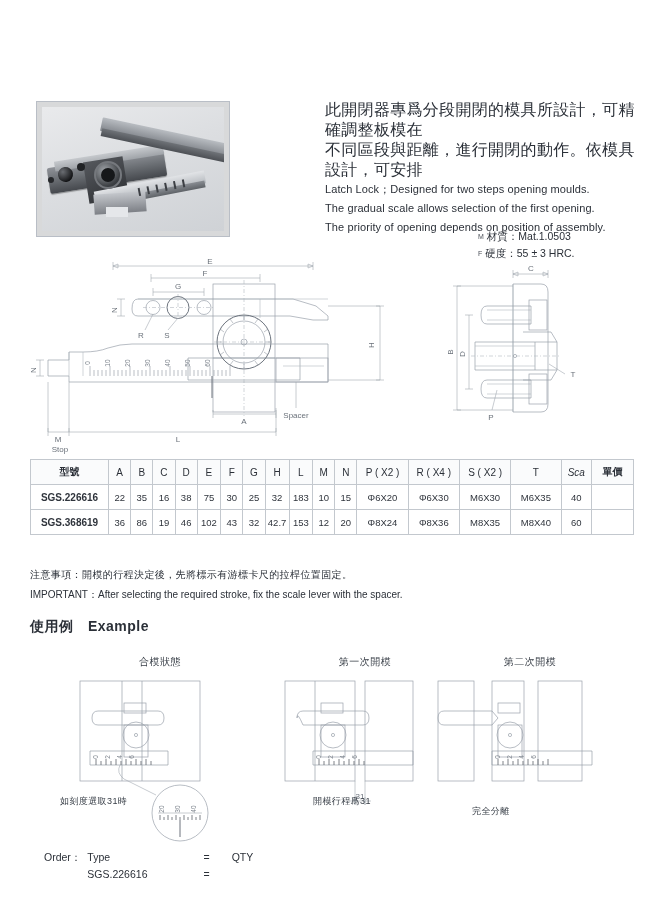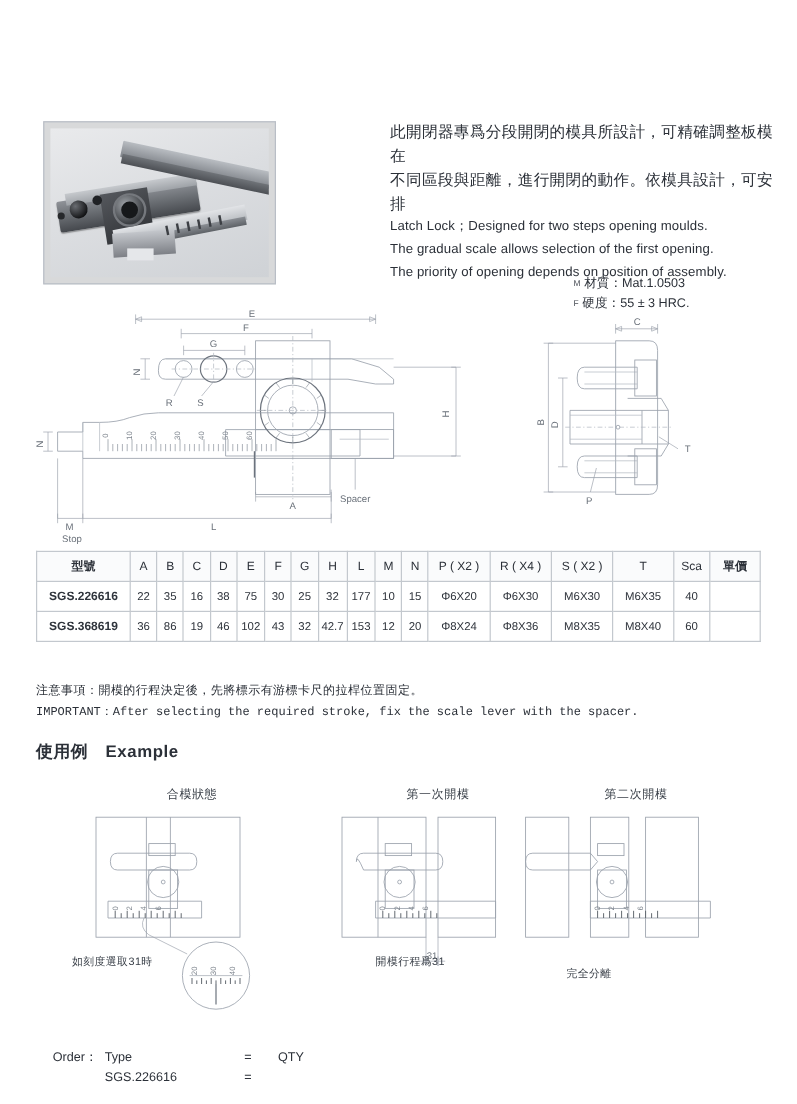--- a/index.html
+++ b/index.html
@@ -100,21 +100,21 @@
 
   
   .desc {
     position: absolute; left: 325px; top: 100px; width: 320px;
   }
   .desc .zh-title {
     font-weight: bold; font-size: 11px; letter-spacing: .5px;
     color:#2b3038; margin-bottom: 6px;
   }
   .desc .zh-line {
-    font-size: 13px; line-height: 20px; color:#2b3038; letter-spacing:.3px;
+    font-size: 16px; line-height: 20px; color:#2b3038; letter-spacing:.3px;
   }
   .desc .en-line {
     font-size: 11px; line-height: 19px; color:#2b3038; letter-spacing:.1px;
   }
   .matspec {
     position: absolute; left: 478px; top: 228px; width: 170px;
     font-size: 10.5px; line-height: 17px; color:#2b3038;
   }
   .matspec .mk {
     font-size: 7px; vertical-align: 1px; margin-right: 3px; color:#4a4f57;
@@ -154,48 +154,48 @@
     font-size: 10px;
     color:#2b3038;
   }
   .spec-table thead th.zhh { font-weight:bold; font-size:10px;text-align:center; }
   .spec-table tbody td.model {
     font-weight:bold; font-size:10px;
   }
   .col-model { width: 84px; }
   .col-n { width: 25px; }
   .col-w { width: 56px; }
-  .col-sca { width: 34px; }
+  .col-sca { width: 34px; font-style: italic; }
   .col-price { width: 48px; }
 
   
   .notes { position:absolute; left:30px; top:566px; width:600px; }
-  .note-zh { font-size:10px; line-height:19px; color:#2b3038; letter-spacing:.4px; }
-  .note-en { font-size:10px; line-height:19px; color:#2b3038;font-family:Liberation Mono, monospace; }
+  .note-zh { font-size:10px; line-height:19px; color:#2b3038; letter-spacing:.4px;font-family:Liberation Mono, monospace; }
+  .note-en { font-size:10px; line-height:19px; color:#2b3038; }
 
   
   .ex-head {
     position:absolute; left:30px; top:618px;
     font-size:14px; font-weight:bold; color:#2b3038; letter-spacing:.5px;
   }
   .ex-head .en { margin-left:10px; }
 
   
   .ex-wrap { position:absolute; left:30px; top:655px; width:604px; height:200px; }
   .ex-col { position:absolute; top:0; width:200px; }
   .ex-title {
     text-align:center; font-size:10px; color:#3a4049; letter-spacing:.5px;
     margin-bottom: 4px;
   }
   .ex-cap {
     position:absolute; font-size:9px; color:#3a4049; letter-spacing:.4px;
   }
 
   
-  .order { position:absolute; left:44px; top:874px; font-size:10.5px; color:#2b3038; }
+  .order { position:absolute; left:44px; top:850px; font-size:10.5px; color:#2b3038; }
   .order table { border-collapse:collapse; font-size:10.5px; }
   .order td { padding: 0 0 2px 0; line-height:15px; }
   .order .c2 { padding-left:56px; }
   .order .c3 { padding-left:22px; }
 </style>
 </head>
 <body>
 
 <div class="photo-frame">
   <div class="photo-inner">
@@ -498,21 +498,21 @@
     <tr>
       <td class="model">SGS.226616</td>
       <td>22</td>
       <td>35</td>
       <td>16</td>
       <td>38</td>
       <td>75</td>
       <td>30</td>
       <td>25</td>
       <td>32</td>
-      <td>177</td>
+      <td>183</td>
       <td>10</td>
       <td>15</td>
       <td>Φ6X20</td>
       <td>Φ6X30</td>
       <td>M6X30</td>
       <td>M6X35</td>
       <td>40</td>
       <td></td>
     </tr>
     <tr>

